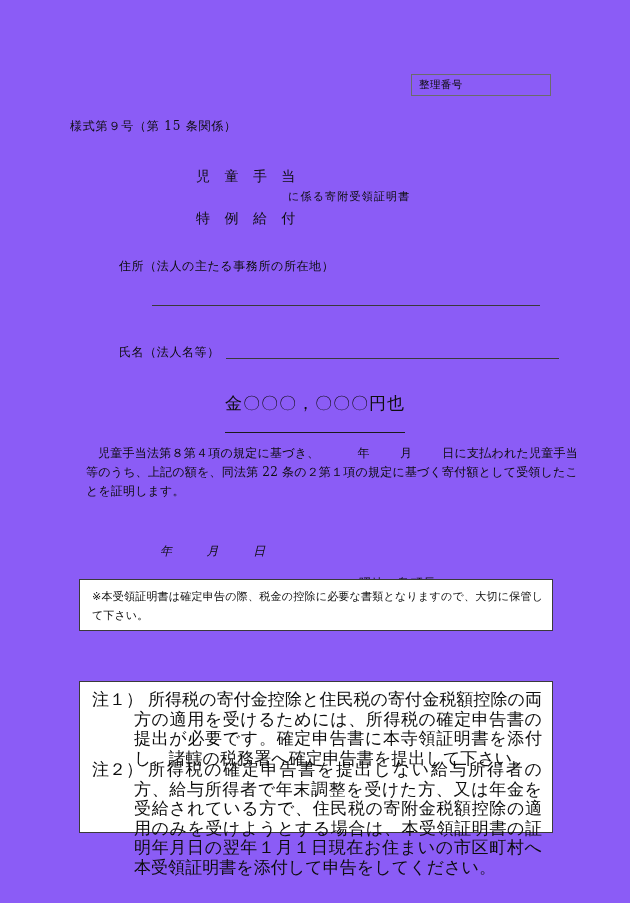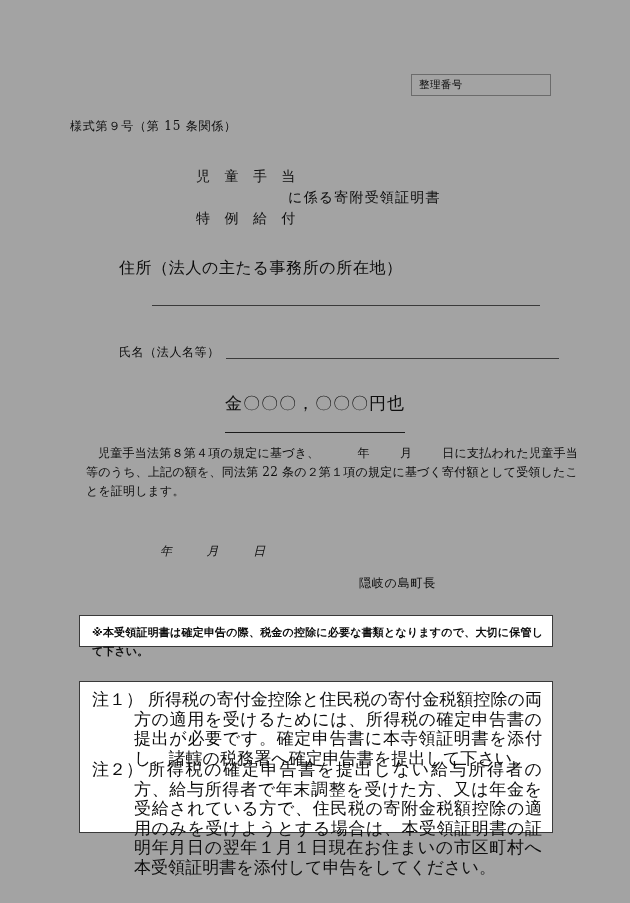--- a/index.html
+++ b/index.html
@@ -9,21 +9,21 @@
     background: #ffffff;
   }
   body {
     font-family: "DejaVu Serif", "Liberation Serif", serif;
     color: #0d0d0d;
   }
   .page {
     position: relative;
     width: 630px;
     height: 903px;
-    background: #a3a3a3;
+    background: #8b5cf6;
     overflow: hidden;
   }
 
   
   .ref-box {
     position: absolute;
     left: 411px;
     top: 74px;
     width: 140px;
     height: 22px;
@@ -70,31 +70,31 @@
     left: 0px;
     top: 42px;
     font-size: 14px;
     letter-spacing: 5px;
     white-space: nowrap;
   }
   .title-suffix {
     position: absolute;
     left: 92px;
     top: 21px;
-    font-size: 14px;
+    font-size: 11px;
     letter-spacing: 1.2px;
     white-space: nowrap;
   }
 
   
   .addr-label {
     position: absolute;
     left: 119px;
     top: 258px;
-    font-size: 16px;
+    font-size: 12px;
     letter-spacing: 0.6px;
     white-space: nowrap;
   }
   .addr-rule {
     position: absolute;
     left: 152px;
     top: 305px;
     width: 388px;
     height: 0;
     border-top: 1px solid #3a3a3a;
@@ -178,23 +178,22 @@
   
   .notice-box {
     position: absolute;
     left: 79px;
     width: 474px;
     border: 1px solid #3a3a3a;
     box-sizing: border-box;
     background: #ffffff;
   }
   .notice-box--top {
-    top: 615px;
-    height: 32px;
-    font-weight: bold;
+    top: 579px;
+    height: 52px;
   }
   .notice-box--bottom {
     top: 681px;
     height: 152px;
   }
   .notice-text {
     position: absolute;
     left: 12px;
     top: 7px;
     right: 9px;

